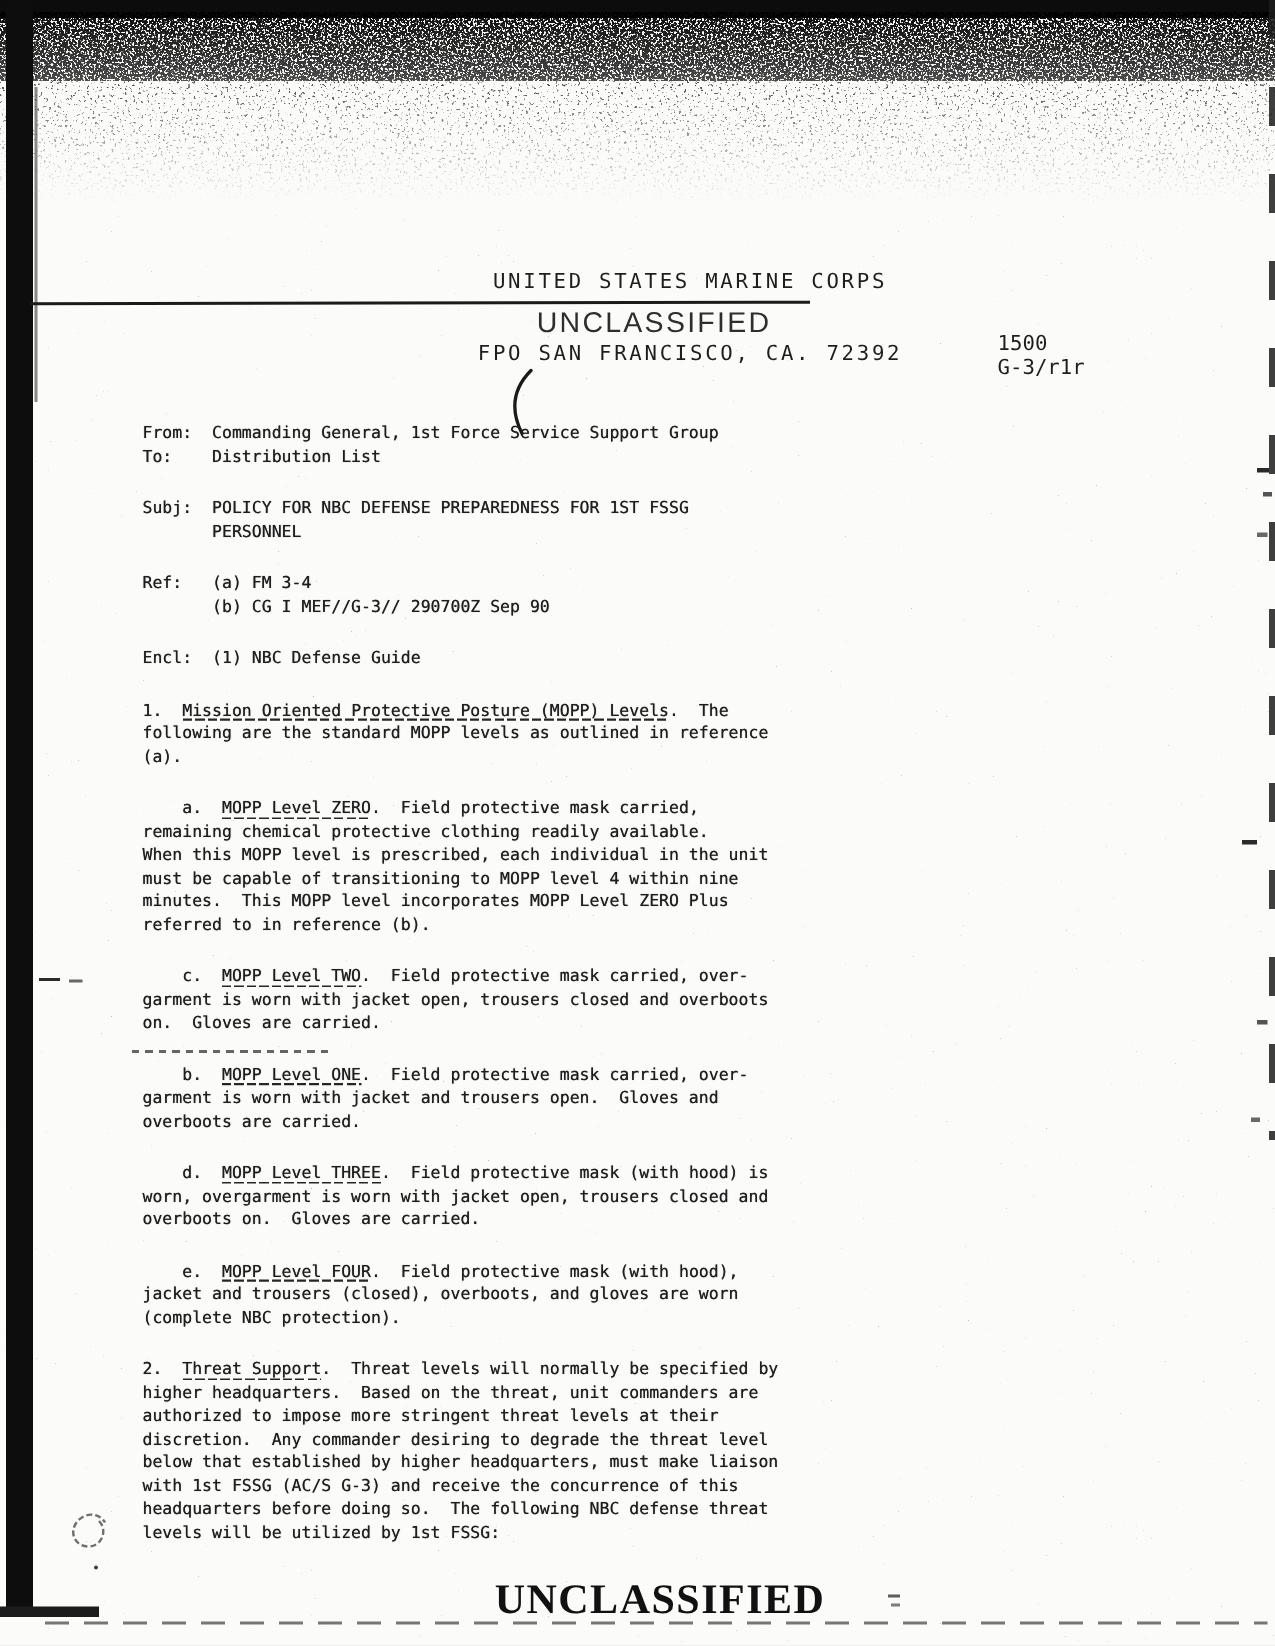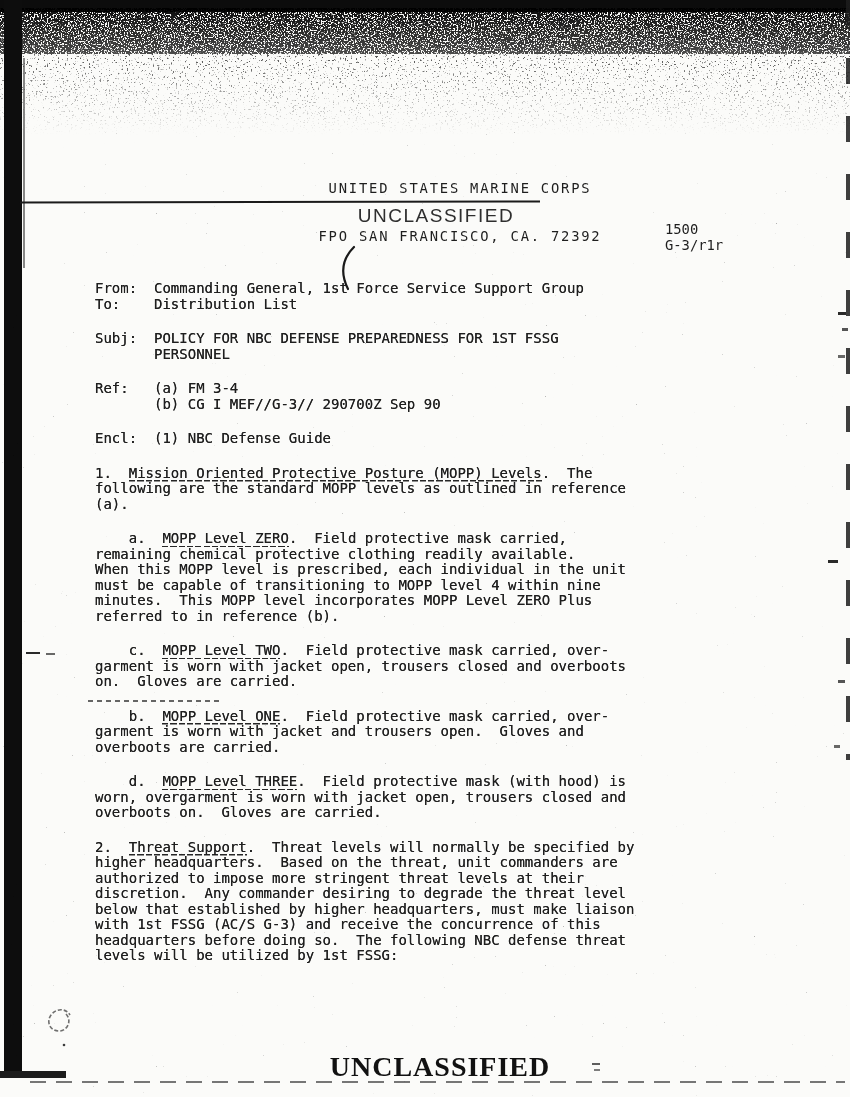--- a/index.html
+++ b/index.html
@@ -21,21 +21,21 @@
   .mark-svg{position:absolute;}
   
   .letterhead{position:absolute;left:240px;top:148px;width:440px;text-align:center;
       font-size:13.8px;line-height:16px;letter-spacing:1.8px;white-space:pre;}
   .class-header{position:absolute;left:230px;top:205px;width:412px;text-align:center;
       font-family:"Liberation Sans","DejaVu Sans",sans-serif;font-size:19px;letter-spacing:1.5px;color:#2e2e2e;}
   .ref-block{position:absolute;left:645px;top:221px;font-size:13.8px;line-height:16px;white-space:pre;margin-left:20px;}
   .date-stamp{position:absolute;left:638px;top:258px;font-family:"DejaVu Sans",sans-serif;
       font-weight:bold;font-size:21px;letter-spacing:1px;color:#222;transform:scaleY(1.02);}
   
-  .doc-body{position:absolute;left:95px;top:281px;width:620px;font-size:14px;line-height:15.5px;}
+  .doc-body{position:absolute;left:95px;top:281px;width:620px;font-size:11px;line-height:15.5px;}
   .para{white-space:pre;margin:0 0 19px 0;}
   .para span{text-shadow:0 0 .5px rgba(25,25,25,.85);}
   .u{background:repeating-linear-gradient(90deg,#262626 0 6.2px,rgba(0,0,0,0) 6.2px 8.31px)
         left bottom / 100% 1.5px no-repeat;padding-bottom:1px;}
   
   .class-footer{position:absolute;left:290px;top:1051px;width:300px;text-align:center;
       font-family:"Liberation Serif","DejaVu Serif",serif;font-weight:bold;font-size:28px;
       letter-spacing:1px;color:#111;}
 </style>
 </head>
@@ -108,20 +108,23 @@
 referred to in reference (b).</span></div>
       <div class="para"><span>    c.  </span><span class="u">MOPP Level TWO</span><span>.  Field protective mask carried, over-
 garment is worn with jacket open, trousers closed and overboots
 on.  Gloves are carried.</span></div>
       <div class="para"><span>    b.  </span><span class="u">MOPP Level ONE</span><span>.  Field protective mask carried, over-
 garment is worn with jacket and trousers open.  Gloves and
 overboots are carried.</span></div>
       <div class="para"><span>    d.  </span><span class="u">MOPP Level THREE</span><span>.  Field protective mask (with hood) is
 worn, overgarment is worn with jacket open, trousers closed and
 overboots on.  Gloves are carried.</span></div>
+      <div class="para"><span>    e.  </span><span class="u">MOPP Level FOUR</span><span>.  Field protective mask (with hood),
+jacket and trousers (closed), overboots, and gloves are worn
+(complete NBC protection).</span></div>
       <div class="para"><span>2.  </span><span class="u">Threat Support</span><span>.  Threat levels will normally be specified by
 higher headquarters.  Based on the threat, unit commanders are
 authorized to impose more stringent threat levels at their
 discretion.  Any commander desiring to degrade the threat level
 below that established by higher headquarters, must make liaison
 with 1st FSSG (AC/S G-3) and receive the concurrence of this
 headquarters before doing so.  The following NBC defense threat
 levels will be utilized by 1st FSSG:</span></div>
     </div>
 

